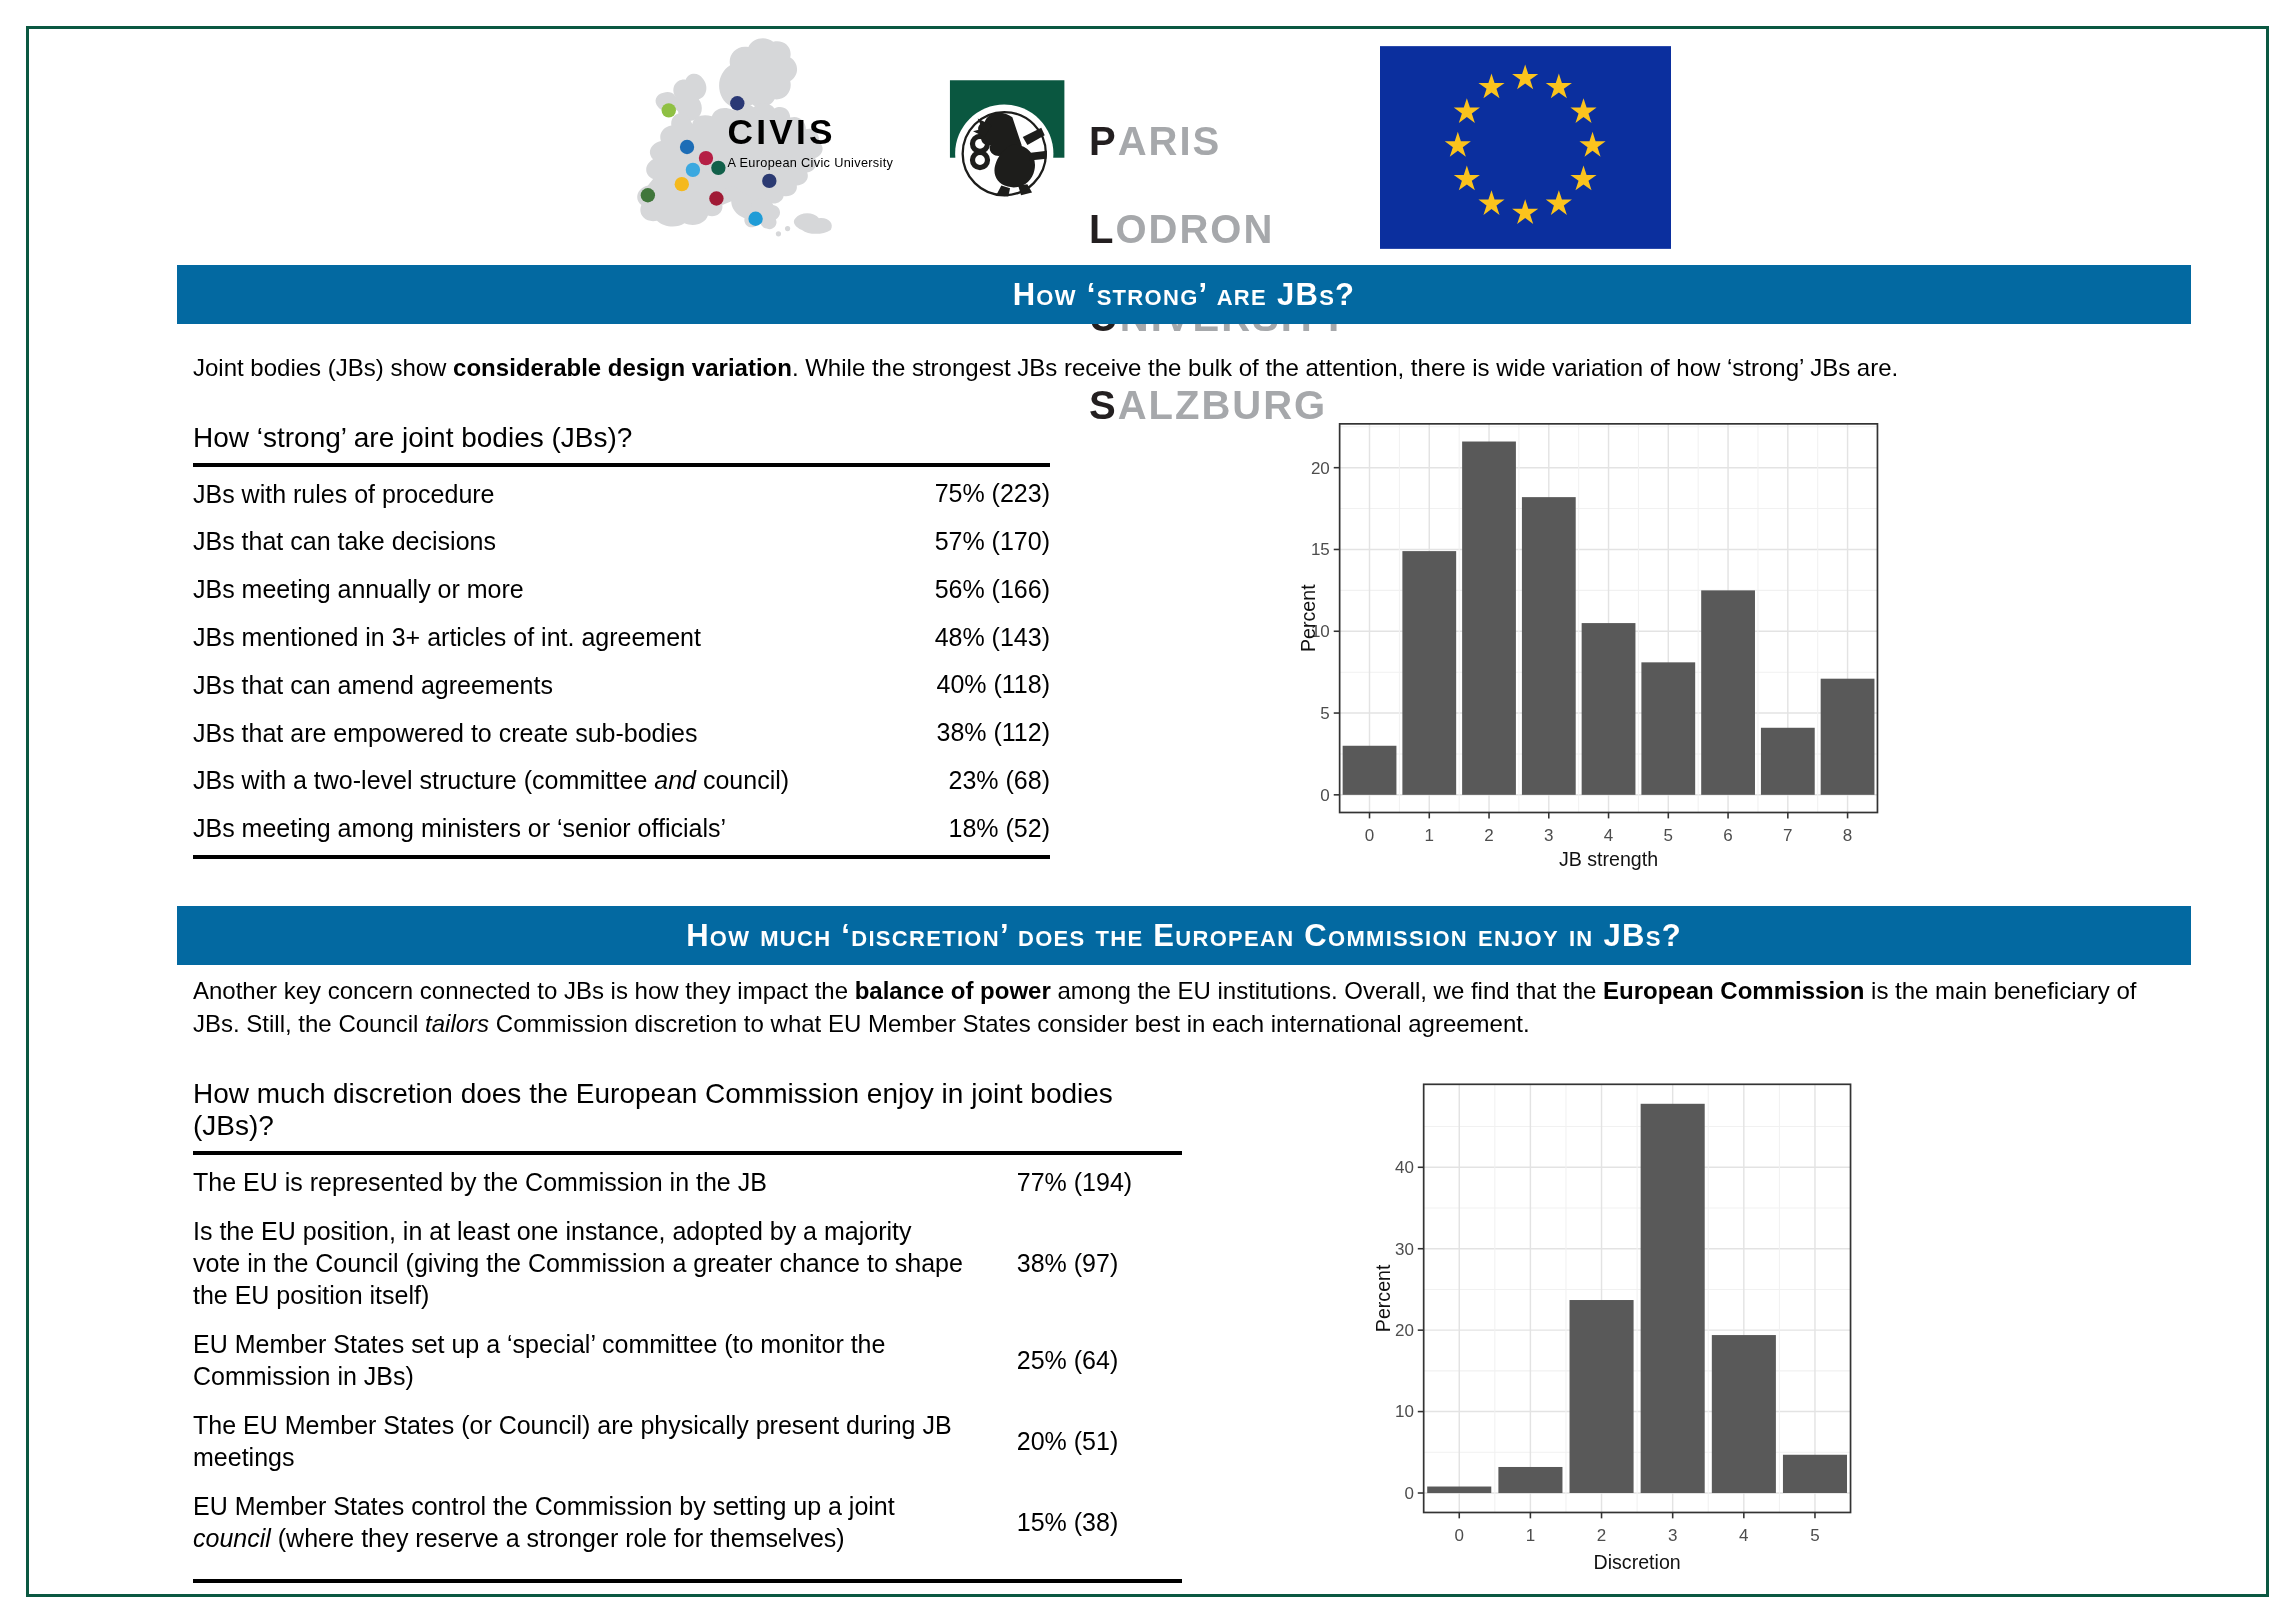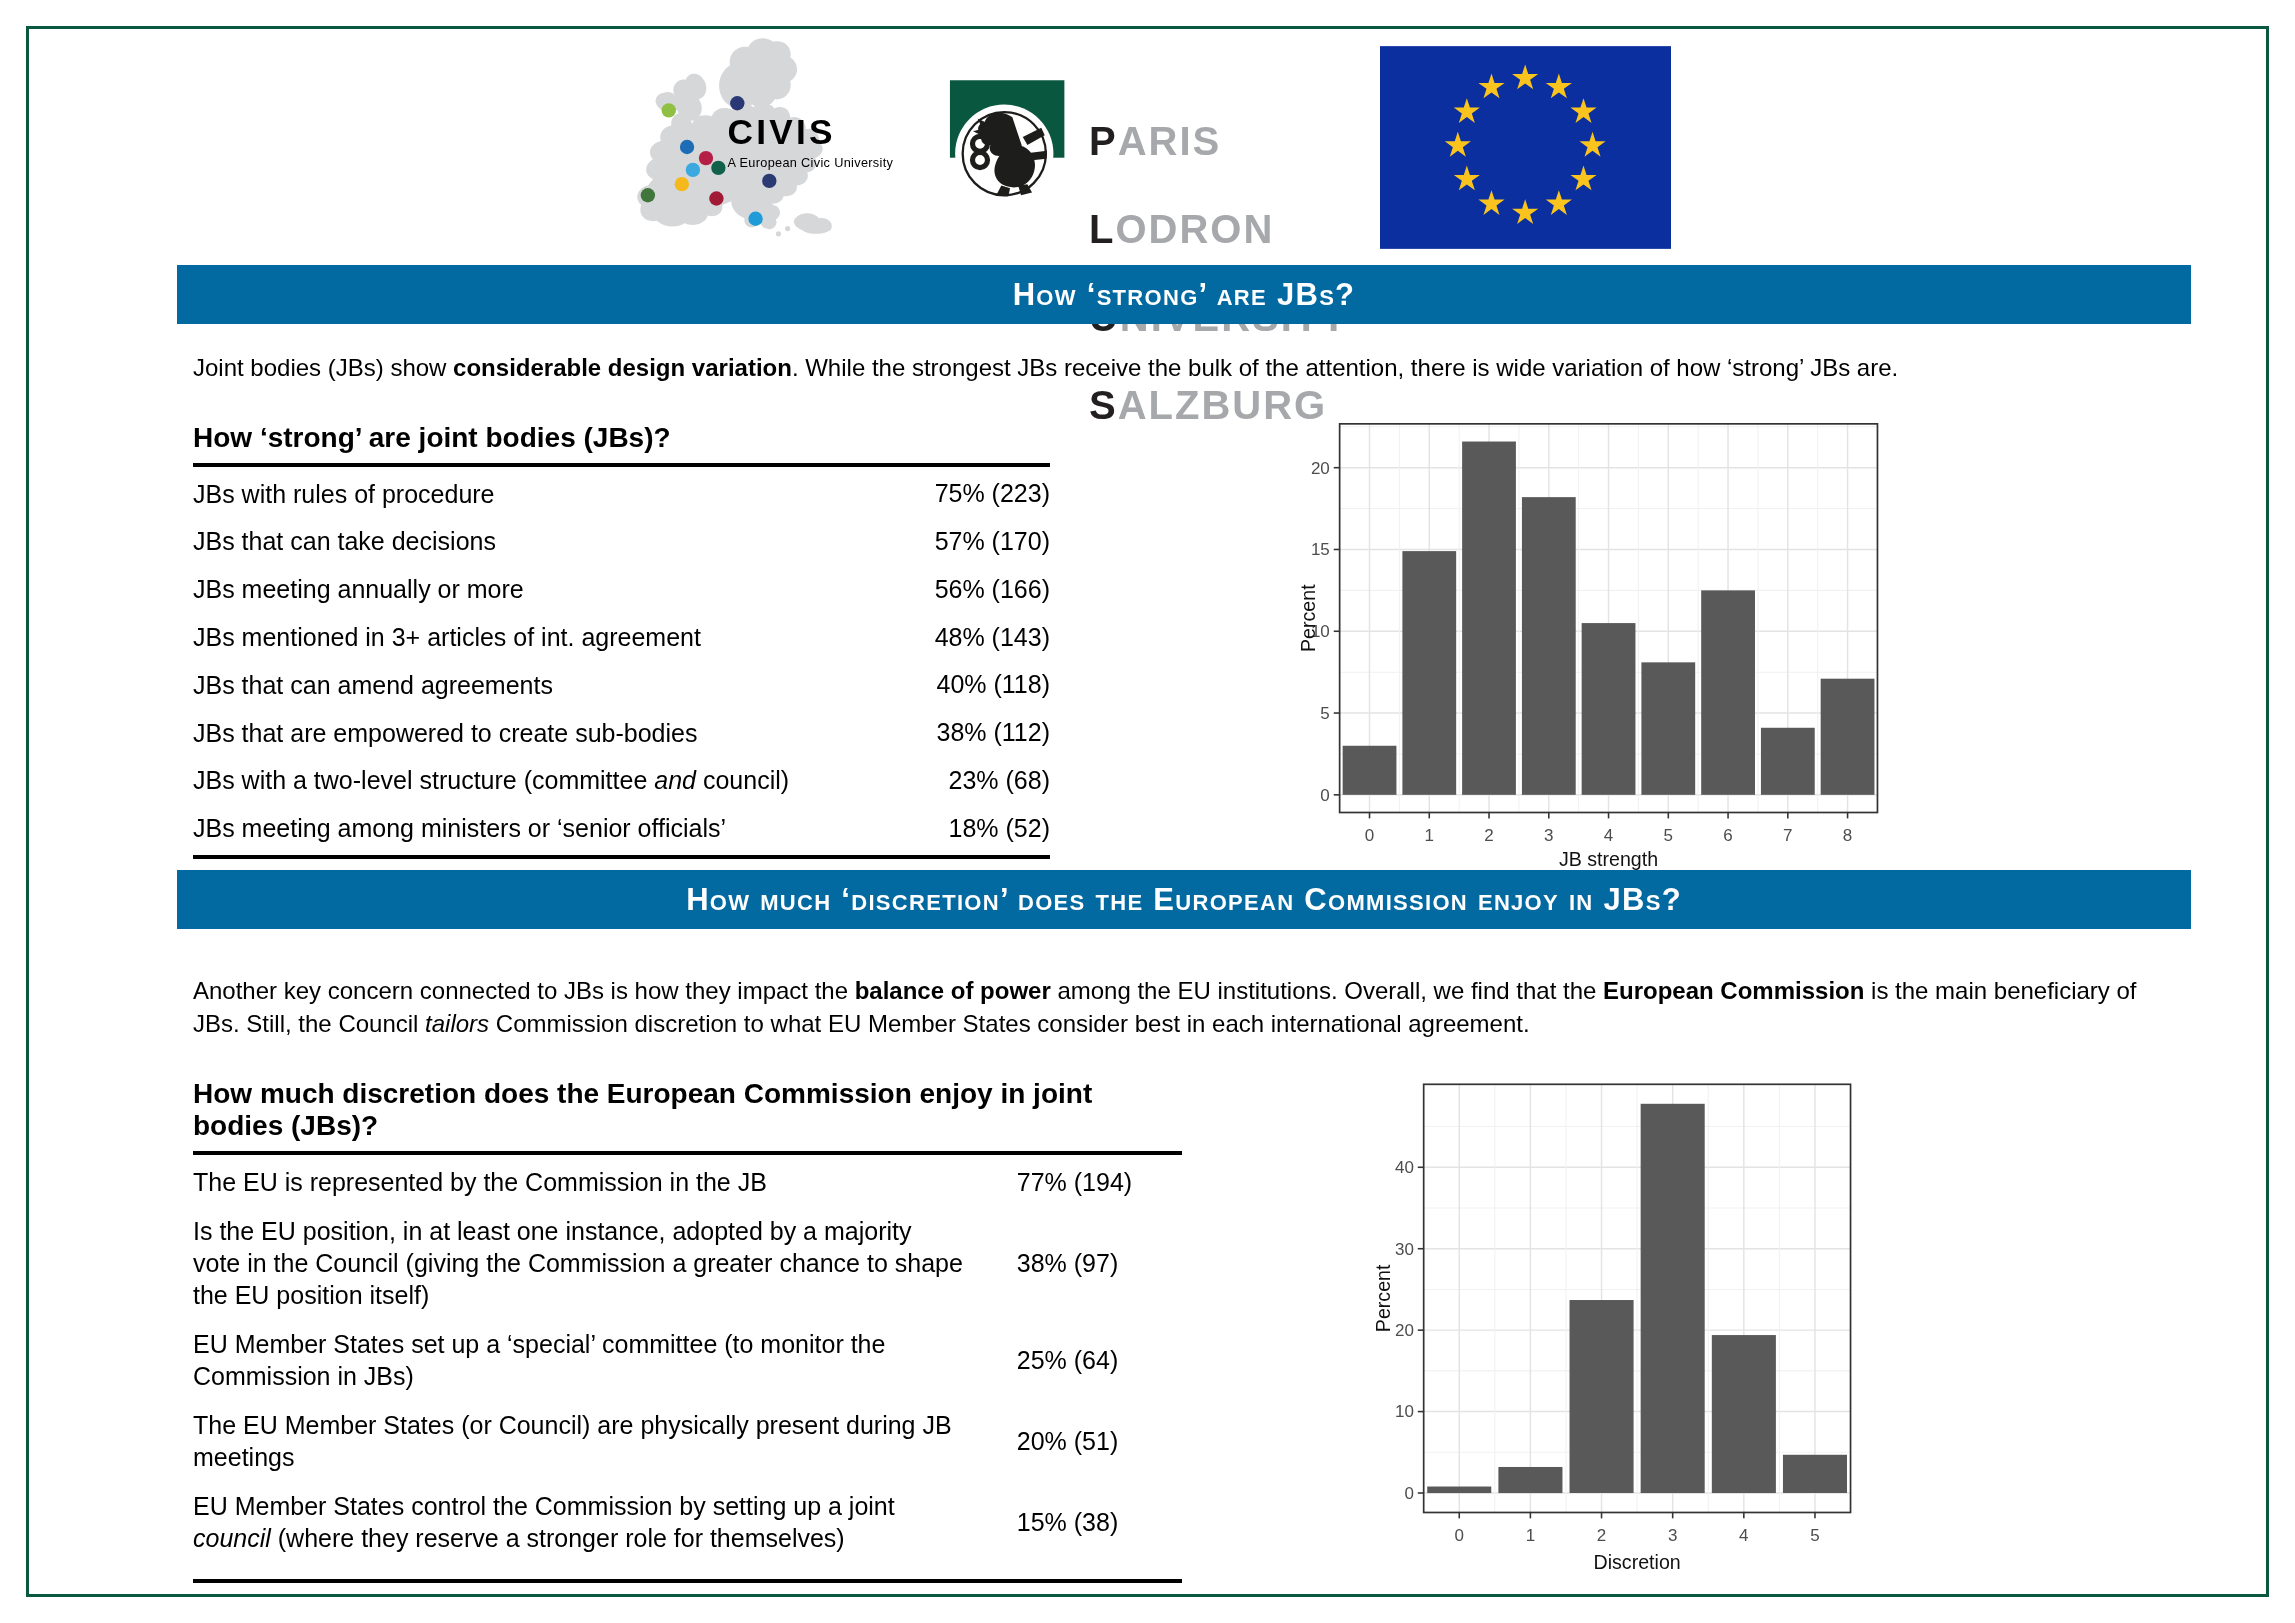--- a/index.html
+++ b/index.html
@@ -18,32 +18,32 @@
   .plus-line { font-size:40px; letter-spacing:2px; color:#a6a8ab; font-weight:600; margin-bottom:4.6px;margin-top:48px; }
   .plus-line b { color:#231f20; font-weight:800; }
 
   
   .band { margin-left:177px; width:2014px; height:59px; background:#0369a1;
           display:flex; align-items:center; justify-content:center; }
   .band-title { color:#ffffff; font-weight:700; font-size:31px; font-variant:small-caps;
                 letter-spacing:1.3px; }
 
   .band1 { position:absolute; top:265px; left:0; }
-  .band2 { position:absolute; top:870px; left:0; }
+  .band2 { position:absolute; top:906px; left:0; }
 
   
   .intro { position:absolute; left:193px; width:1957px; font-size:24px; line-height:1.38; }
   .intro1 { top:351px; }
   .intro2 { top:974px; }
 
   
   .tablewrap { position:absolute; }
   .t1 { left:193px; top:422px; width:857px; }
   .t2 { left:193px; top:1078px; width:989px; }
-  .table-title { font-size:28px; font-weight:700; margin-bottom:9.2px; }
+  .table-title { font-size:28px; font-weight:400; margin-bottom:9.2px; }
   .trows { border-top:4.6px solid #000; border-bottom:4.6px solid #000; }
   .trow { display:flex; align-items:center;gap:40px; }
   .t1 .trow { padding:7.9px 0; }
   .t2 .trow { padding:8.5px 0; }
   .tlabel { flex:1 1 auto; font-size:25px; line-height:1.28; }
   .t2 .tlabel { max-width:772px; }
   .tval { flex:0 0 auto; font-size:25px; text-align:right; margin-left:11.8px; white-space:nowrap; }
   .t1 .trows { padding-top:2.6px; padding-bottom:2.6px; }
   .t2 .trows { padding-top:2.6px; padding-bottom:16px; }
 

